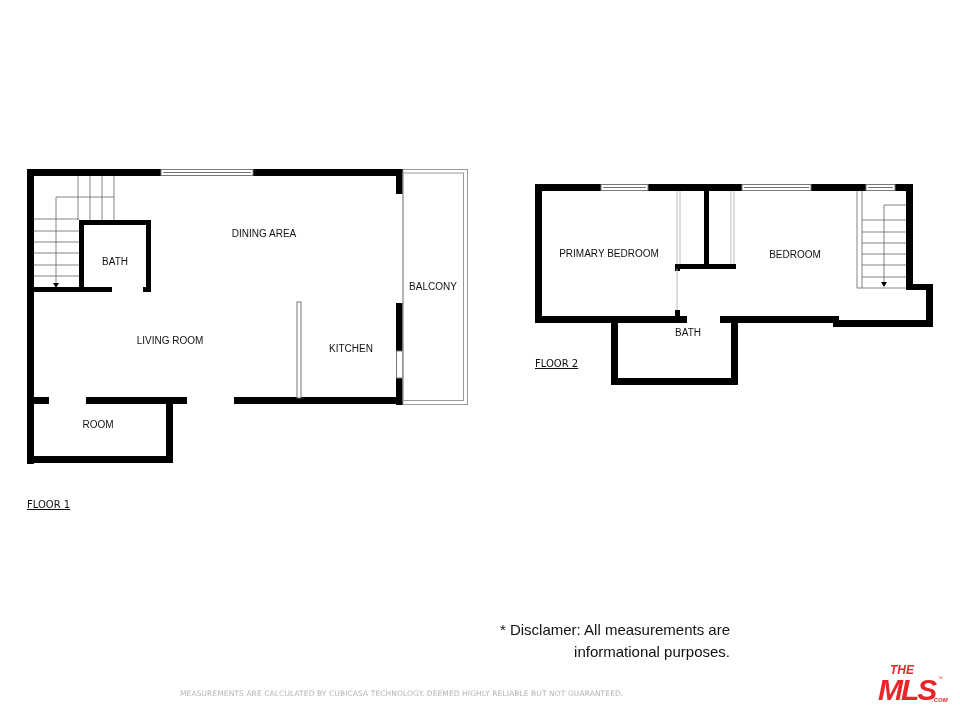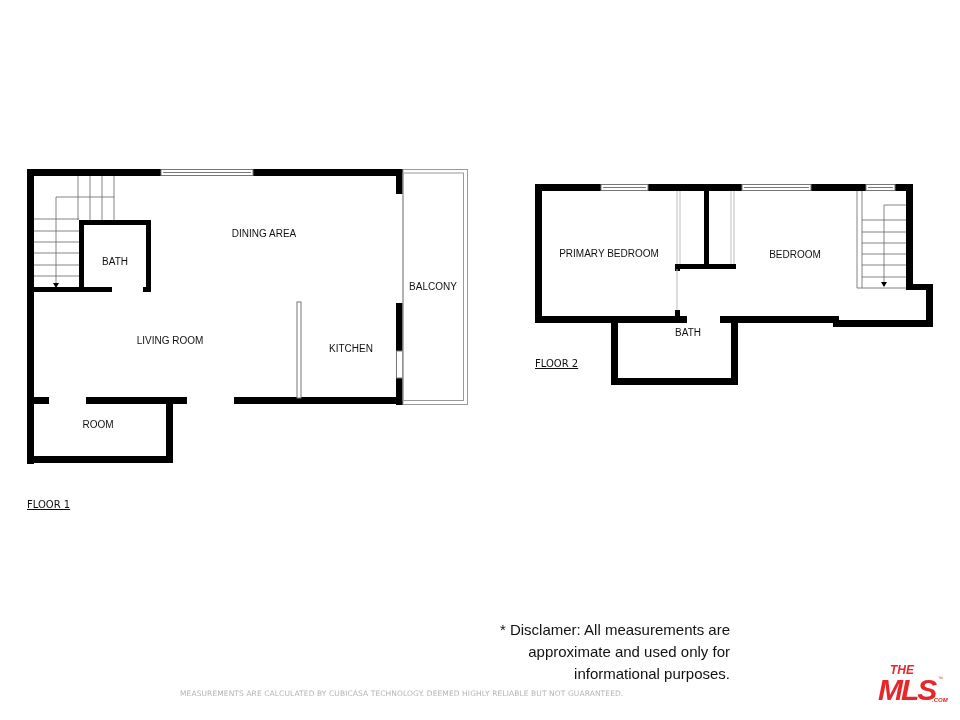--- a/index.html
+++ b/index.html
@@ -149,21 +149,20 @@
     <text class="room-label" x="795" y="258" text-anchor="middle">BEDROOM</text>
     <text class="room-label" x="688" y="336" text-anchor="middle">BATH</text>
   </g>
 </svg>
 
 <div class="floor-label" style="left:27px; top:499px;">FLOOR 1</div>
 <div class="floor-label" style="left:535px; top:358px;">FLOOR 2</div>
 
 <div class="disclaimer">
   <div>* Disclamer: All measurements are</div>
-  <div>approximate and used only for</div>
   <div>informational purposes.</div>
 </div>
 
 <div class="footer-note">MEASUREMENTS ARE CALCULATED BY CUBICASA TECHNOLOGY. DEEMED HIGHLY RELIABLE BUT NOT GUARANTEED.</div>
 
 <svg class="logo" viewBox="0 0 80 50">
   <text x="14" y="14" font-family="Liberation Sans, sans-serif" font-weight="bold" font-style="italic" font-size="12" fill="#e8262a">THE</text>
   <text x="2" y="40" font-family="Liberation Sans, sans-serif" font-weight="bold" font-style="italic" font-size="30" fill="#e8262a" letter-spacing="-2">MLS</text>
   <text x="62" y="20" font-family="Liberation Sans, sans-serif" font-size="5" fill="#e8262a">™</text>
   <text x="56" y="42" font-family="Liberation Sans, sans-serif" font-weight="bold" font-style="italic" font-size="6" fill="#e8262a">.COM</text>

